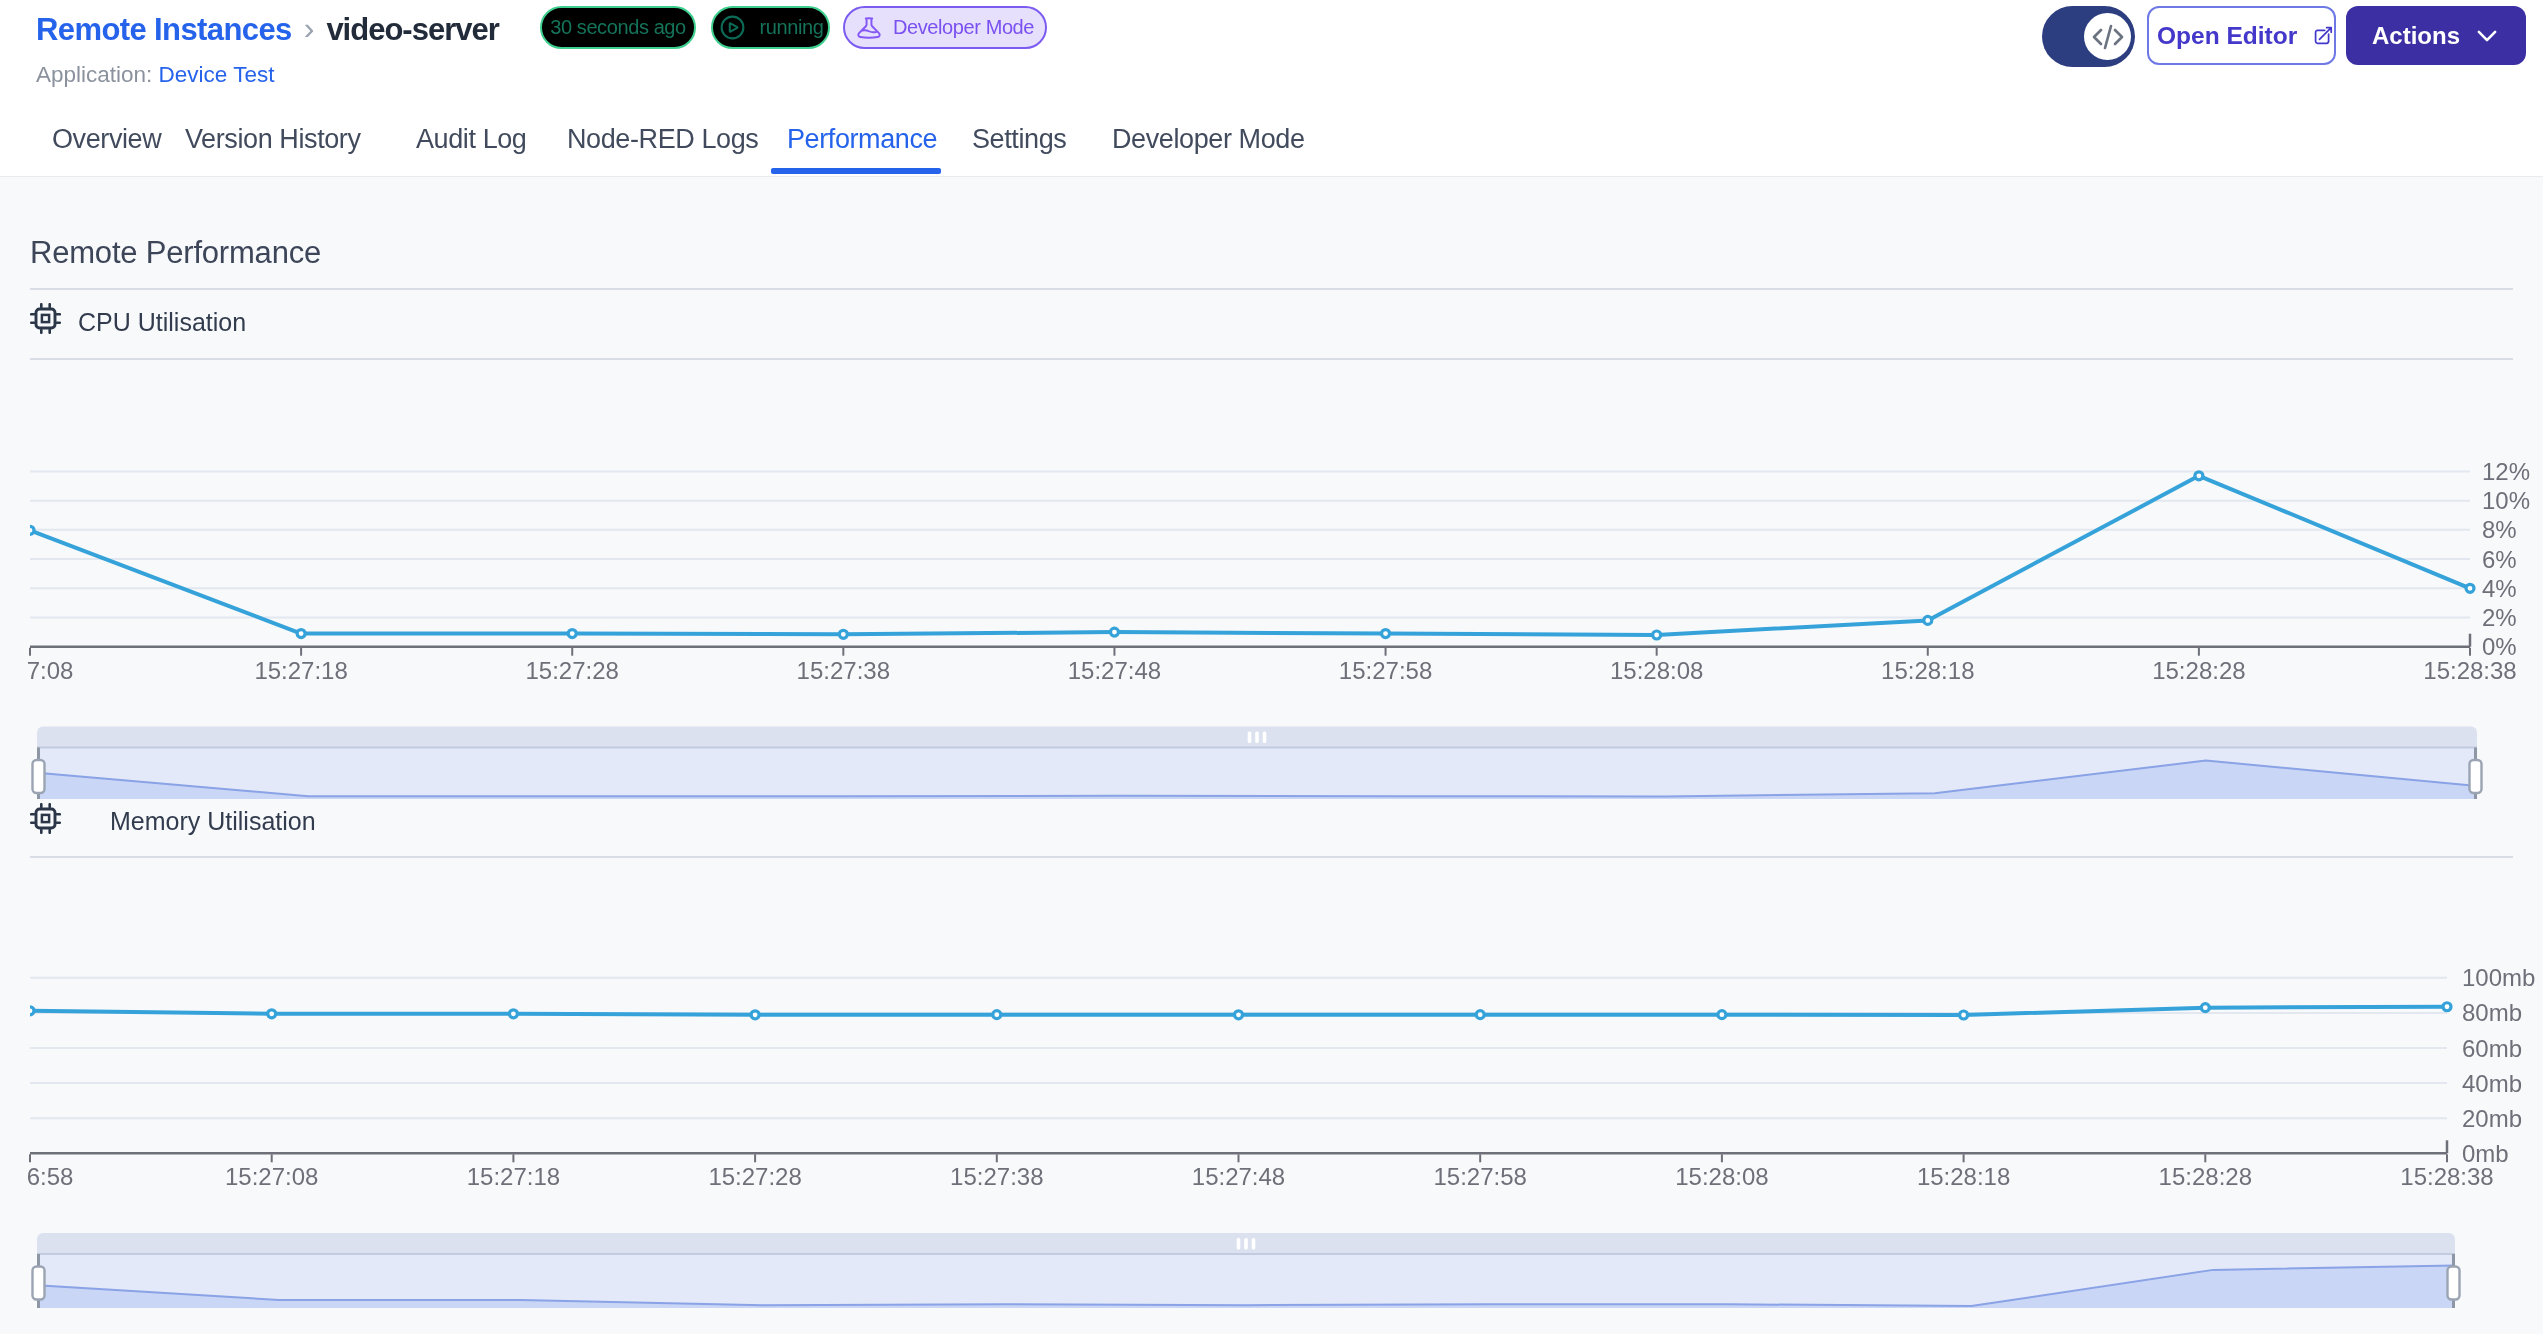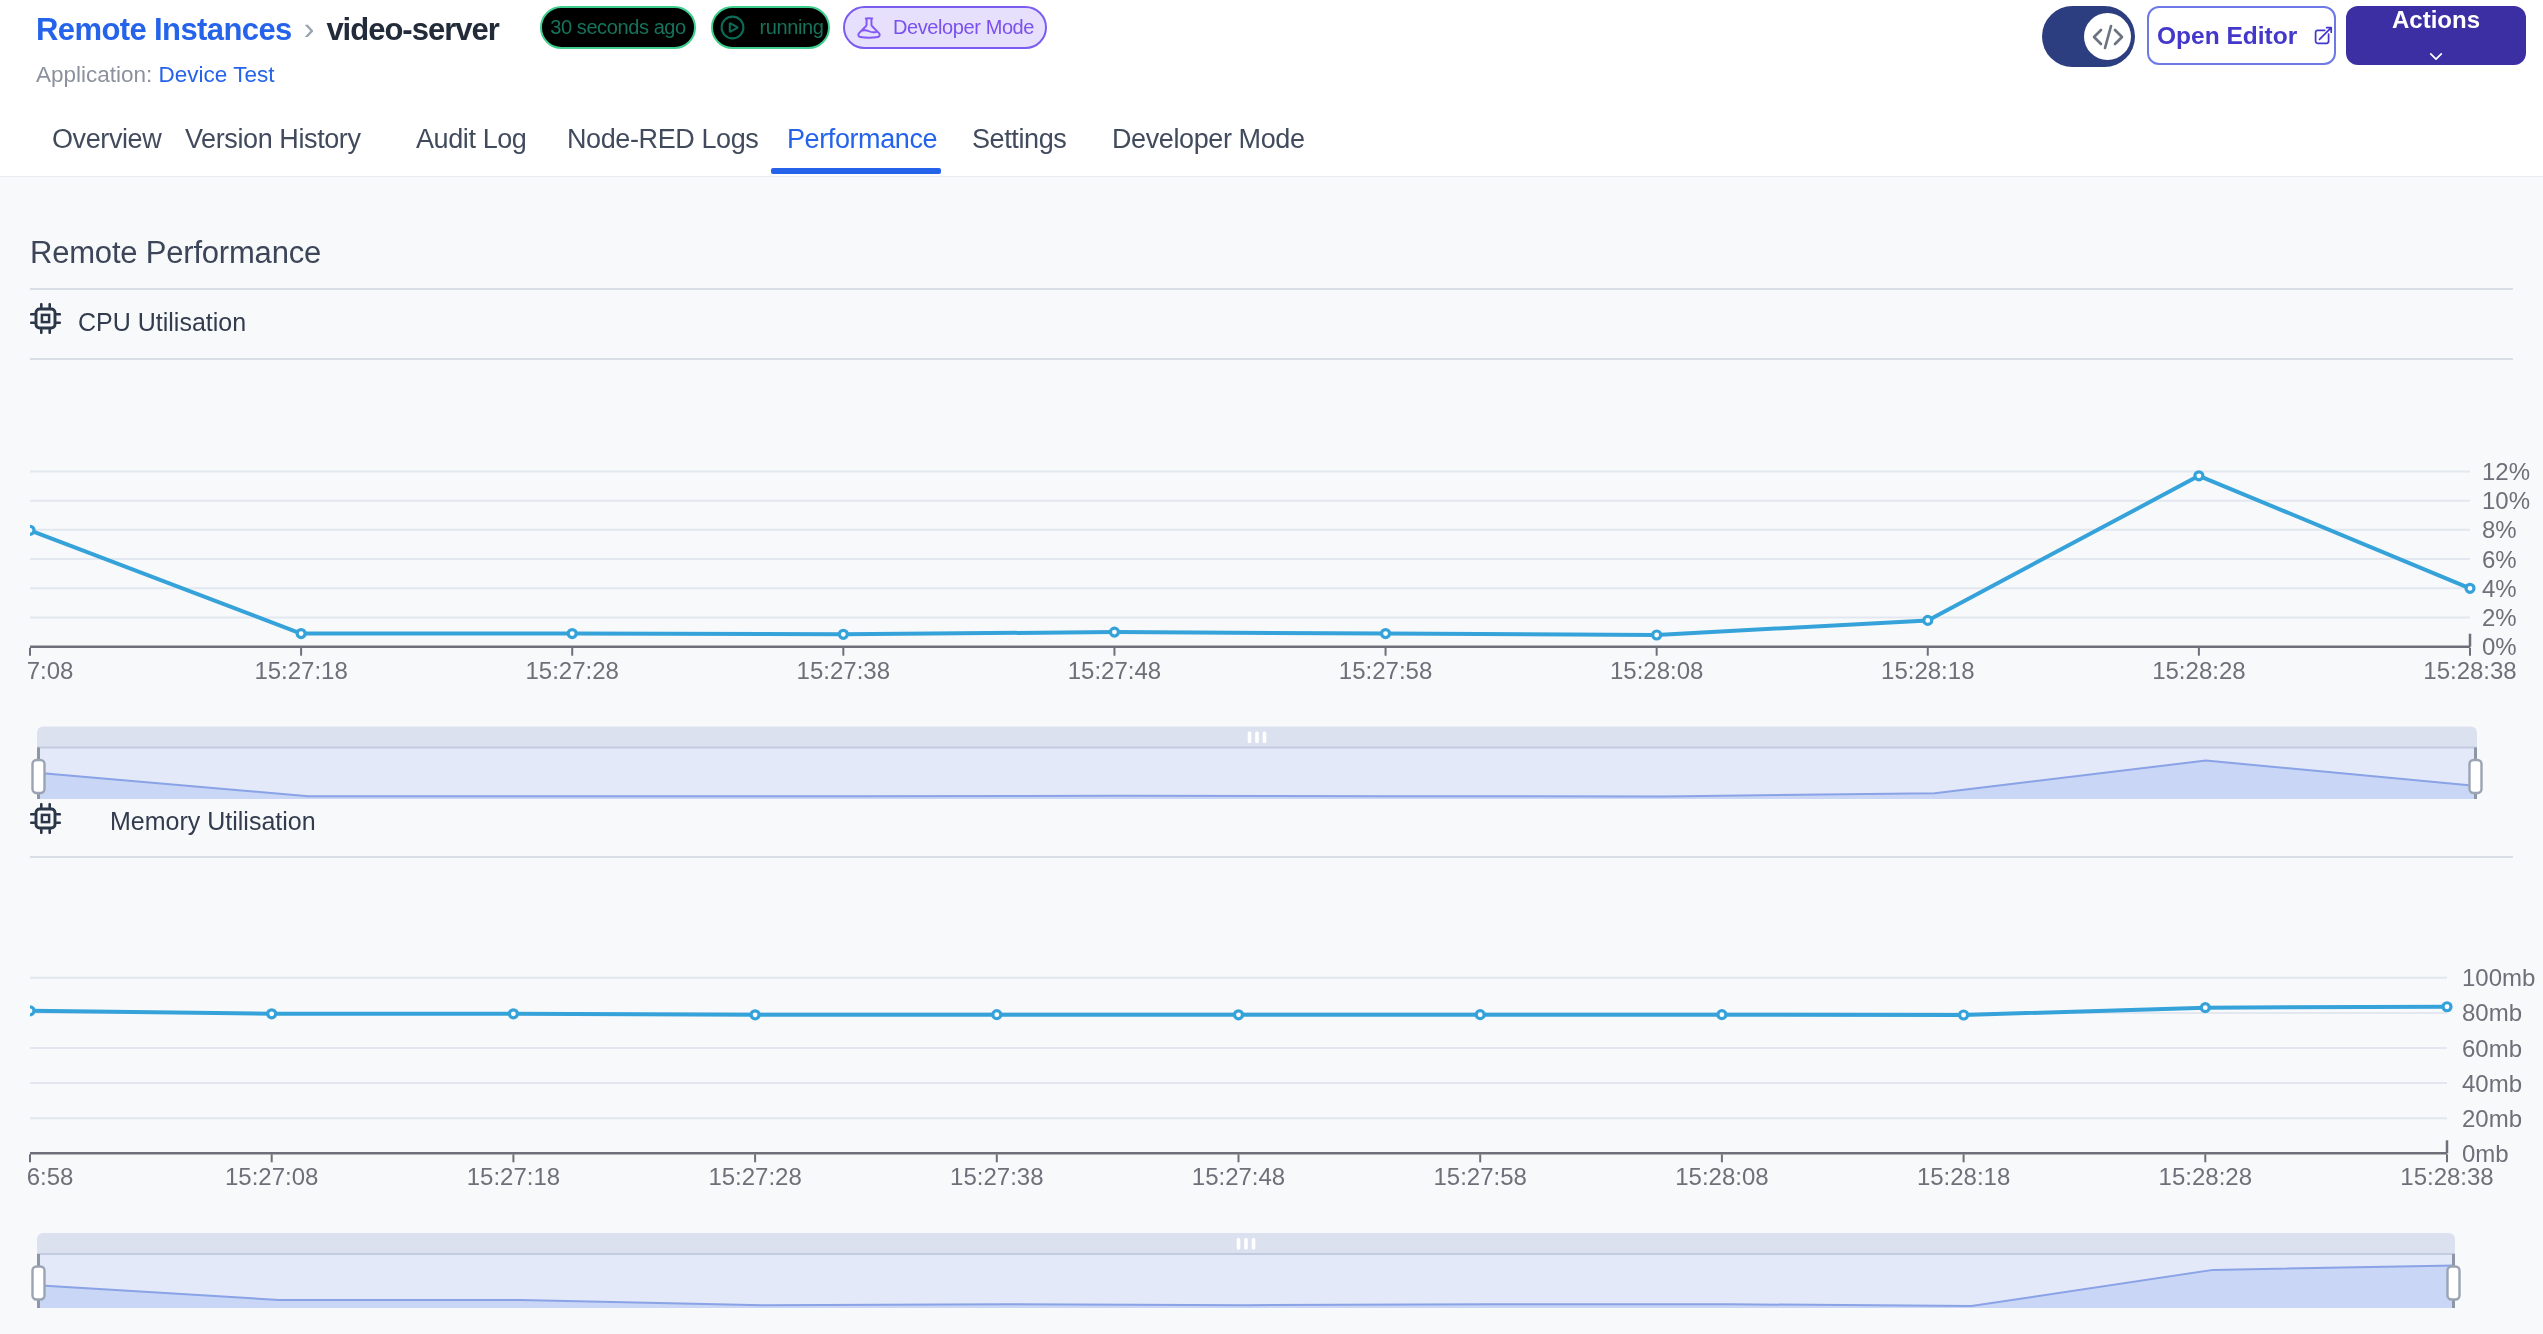--- a/index.html
+++ b/index.html
@@ -19,21 +19,21 @@
   .appline a { color:#2563eb; text-decoration:none; }
 
   .tab { position:absolute; top:124px; font-size:27px; color:#414b5d; white-space:nowrap; letter-spacing:-0.4px; }
   .tab.active { color:#2563eb; }
   #tab-underline { position:absolute; left:771px; top:168px; width:170px; height:6px; background:#2563eb; border-radius:2px; }
 
   
   #toggle { position:absolute; left:2042px; top:6px; width:93px; height:61px; background:#2c3d80; border-radius:31px; }
   #toggle .knob { position:absolute; left:42px; top:7px; width:47px; height:47px; background:#ffffff; border-radius:50%; display:flex; align-items:center; justify-content:center; }
   #btn-editor { position:absolute; left:2147px; top:6px; width:189px; height:59px; background:#ffffff; border:2px solid #6f79e6; border-radius:12px; display:flex; align-items:center; justify-content:center; gap:16px; color:#4338ca; font-size:24.5px; font-weight:700; white-space:nowrap; padding-left:8px; }
-  #btn-actions { position:absolute; left:2346px; top:6px; width:180px; height:59px; background:#3b2fa3; border-radius:12px; display:flex; align-items:center; justify-content:center; gap:14px; color:#ffffff; font-size:24px; font-weight:700;flex-direction:column; }
+  #btn-actions { position:absolute; left:2346px; top:6px; width:180px; height:59px; background:#3b2fa3; border-radius:12px; display:flex; align-items:center; justify-content:center; gap:14px; color:#ffffff; font-size:24px; font-weight:700; }
 
   
   #content { position:absolute; left:0; top:176px; width:2543px; height:1158px; background:#f8f9fb; border-top:1px solid #e9ebef; }
   .divider { position:absolute; left:30px; width:2483px; height:0; border-top:2px solid #d9dee6; }
   #rp-title { position:absolute; left:30px; top:58px; font-size:31px; letter-spacing:-0.2px; font-weight:500; color:#3d4659; }
   #rp-sub { position:absolute; left:331px; top:67px; font-size:21.5px; color:#b3b9c3; }
   .sec-title { position:absolute; left:78px; font-size:25px; font-weight:400; color:#323c4e; }
   .sec-icon { position:absolute; left:30px; width:31px; height:31px; color:#2b3648; }
   svg.chart { position:absolute; left:0; }
   .cl { stroke:#35a2d9; stroke-width:4; fill:none; stroke-linejoin:round; stroke-linecap:round; }

